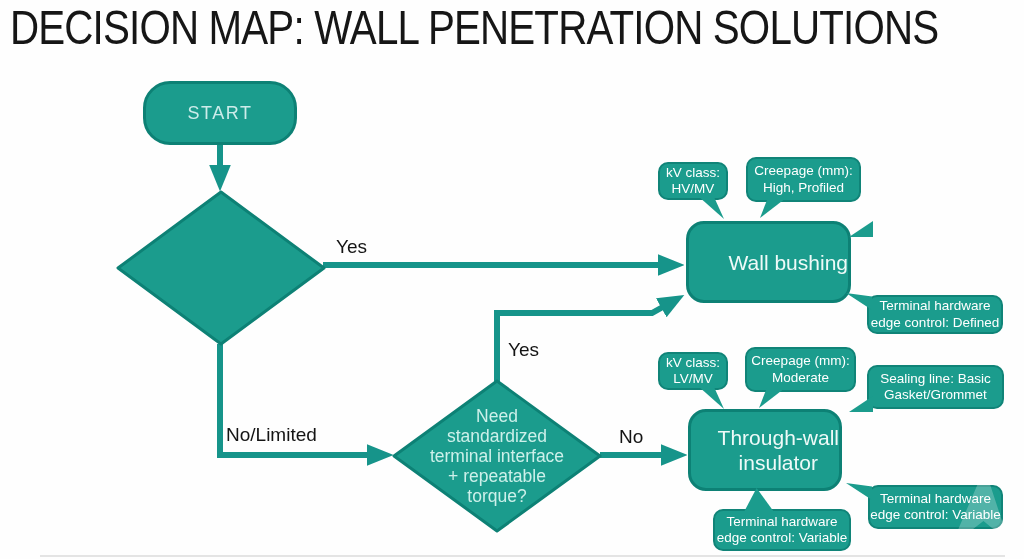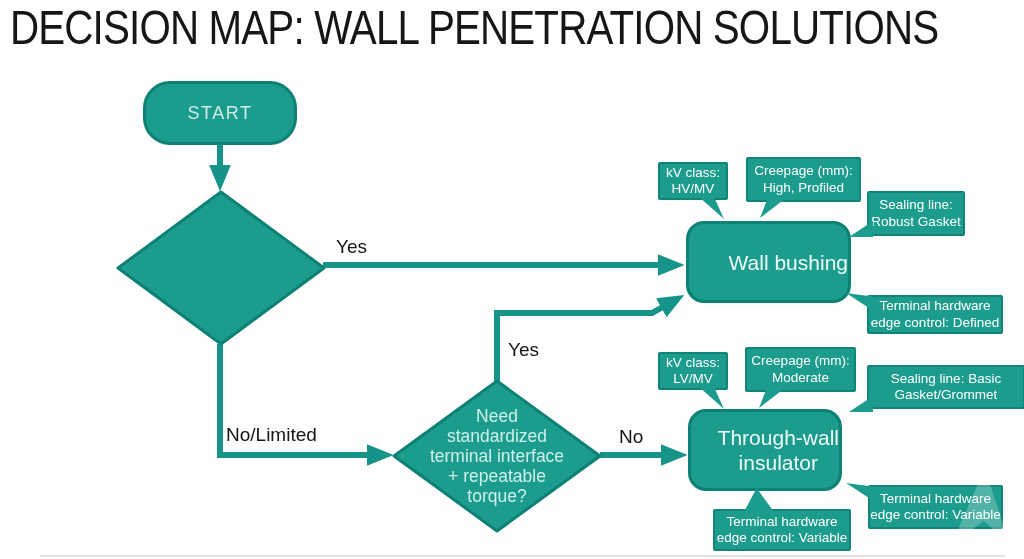--- a/index.html
+++ b/index.html
@@ -40,38 +40,38 @@
   .wb{left:686px;top:221px;width:165px;height:82px;}
   .tw{left:688px;top:409px;width:154px;height:82px;}
   
   .elabel{position:absolute;color:#141414;font-size:19px;line-height:21px;}
   .yes1{left:336px;top:236px;}
   .yes2{left:508px;top:339px;}
   .nolim{left:226px;top:424px;}
   .no2{left:619px;top:426px;}
   
   .bub{
-    position:absolute;background:#1b9c8d;border:2px solid #108478;border-radius:2px;
+    position:absolute;background:#1b9c8d;border:2px solid #108478;border-radius:10px;
     display:flex;align-items:center;justify-content:center;box-sizing:border-box;
     color:#ffffff;font-size:13.5px;line-height:16.5px;text-align:center;white-space:pre-line;
   }
   .tail{position:absolute;background:#1b9c8d;}
   .c1{left:658px;top:162px;width:70px;height:38px;}
   .t1{left:698px;top:196px;width:26px;height:23px;clip-path:polygon(0 0,60% 0,100% 100%);}
   .c2{left:746px;top:157px;width:115px;height:45px;}
   .t2{left:760px;top:198px;width:26px;height:20px;clip-path:polygon(30% 0,100% 0,0 100%);}
   .c3{left:867px;top:191px;width:98px;height:45px;}
   .t3{left:849px;top:221px;width:24px;height:16px;clip-path:polygon(100% 0,100% 100%,0 100%);}
   .c4{left:867px;top:295px;width:136px;height:39px;}
   .t4{left:846px;top:293px;width:26px;height:17px;clip-path:polygon(0 0,100% 20%,100% 100%);}
   .c5{left:658px;top:352px;width:70px;height:38px;}
   .t5{left:698px;top:386px;width:26px;height:23px;clip-path:polygon(0 0,60% 0,100% 100%);}
   .c6{left:745px;top:347px;width:111px;height:45px;}
   .t6{left:759px;top:388px;width:26px;height:20px;clip-path:polygon(30% 0,100% 0,0 100%);}
-  .c7{left:867px;top:365px;width:158px;height:44px;}
+  .c7{left:867px;top:365px;width:137px;height:44px;}
   .t7{left:849px;top:396px;width:24px;height:16px;clip-path:polygon(100% 0,100% 100%,0 100%);}
   .c8{left:868px;top:485px;width:135px;height:44px;}
   .t8{left:846px;top:483px;width:26px;height:17px;clip-path:polygon(0 0,100% 20%,100% 100%);}
   .c9{left:713px;top:509px;width:138px;height:42px;}
   .t9{left:744px;top:488px;width:30px;height:24px;clip-path:polygon(42% 0,0 100%,100% 100%);}
   
   .watermark{
     position:absolute;left:951px;top:468px;width:58px;height:78px;
     background:rgba(255,255,255,.24);
     clip-path:polygon(58% 0,100% 95%,56% 68%,0 100%);
@@ -127,22 +127,20 @@
   <div class="elabel no2">No</div>
 
   <div class="bub c1">kV class:
 HV/MV</div>
   <div class="tail t1"></div>
 
   <div class="bub c2">Creepage (mm):
 High, Profiled</div>
   <div class="tail t2"></div>
 
-  <div class="bub c3">Sealing line:
-Robust Gasket</div>
   <div class="tail t3"></div>
 
   <div class="bub c4">Terminal hardware
 edge control: Defined</div>
   <div class="tail t4"></div>
 
   <div class="bub c5">kV class:
 LV/MV</div>
   <div class="tail t5"></div>
 

